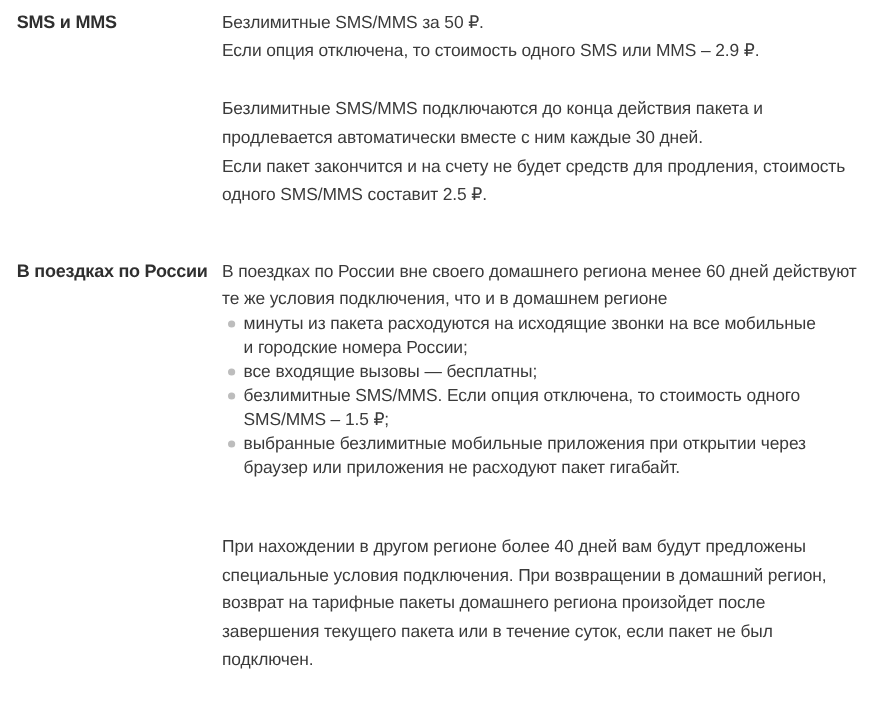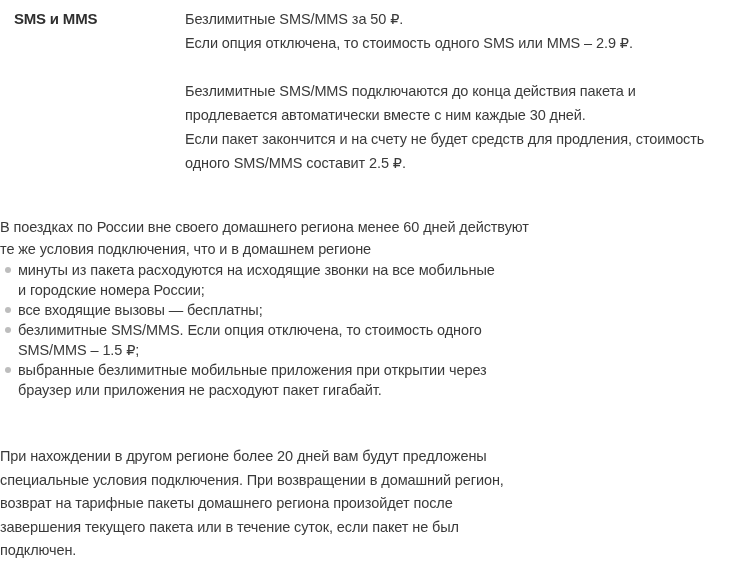--- a/index.html
+++ b/index.html
@@ -61,20 +61,21 @@
       <p class="para">Безлимитные SMS/MMS за 50 ₽.
 Если опция отключена, то стоимость одного SMS или MMS – 2.9 ₽.</p>
       <p class="para">Безлимитные SMS/MMS подключаются до конца действия пакета и
 продлевается автоматически вместе с ним каждые 30 дней.
 Если пакет закончится и на счету не будет средств для продления, стоимость
 одного SMS/MMS составит 2.5 ₽.</p>
     </div>
   </section>
 
   <section class="row row-travel">
+    <div class="term">В поездках по России</div>
     <div class="desc">
       <p class="para intro">В поездках по России вне своего домашнего региона менее 60 дней действуют
 те же условия подключения, что и в домашнем регионе</p>
       <ul class="bullets">
         <li>
           <span class="dot"></span>
           <span class="li-text">минуты из пакета расходуются на исходящие звонки на все мобильные
 и городские номера России;</span>
         </li>
         <li>
@@ -85,21 +86,21 @@
           <span class="dot"></span>
           <span class="li-text">безлимитные SMS/MMS. Если опция отключена, то стоимость одного
 SMS/MMS – 1.5 ₽;</span>
         </li>
         <li>
           <span class="dot"></span>
           <span class="li-text">выбранные безлимитные мобильные приложения при открытии через
 браузер или приложения не расходуют пакет гигабайт.</span>
         </li>
       </ul>
-      <p class="para outro">При нахождении в другом регионе более 20 дней вам будут предложены
+      <p class="para outro">При нахождении в другом регионе более 40 дней вам будут предложены
 специальные условия подключения. При возвращении в домашний регион,
 возврат на тарифные пакеты домашнего региона произойдет после
 завершения текущего пакета или в течение суток, если пакет не был
 подключен.</p>
     </div>
   </section>
 
 </div>
 
 </body></html>

